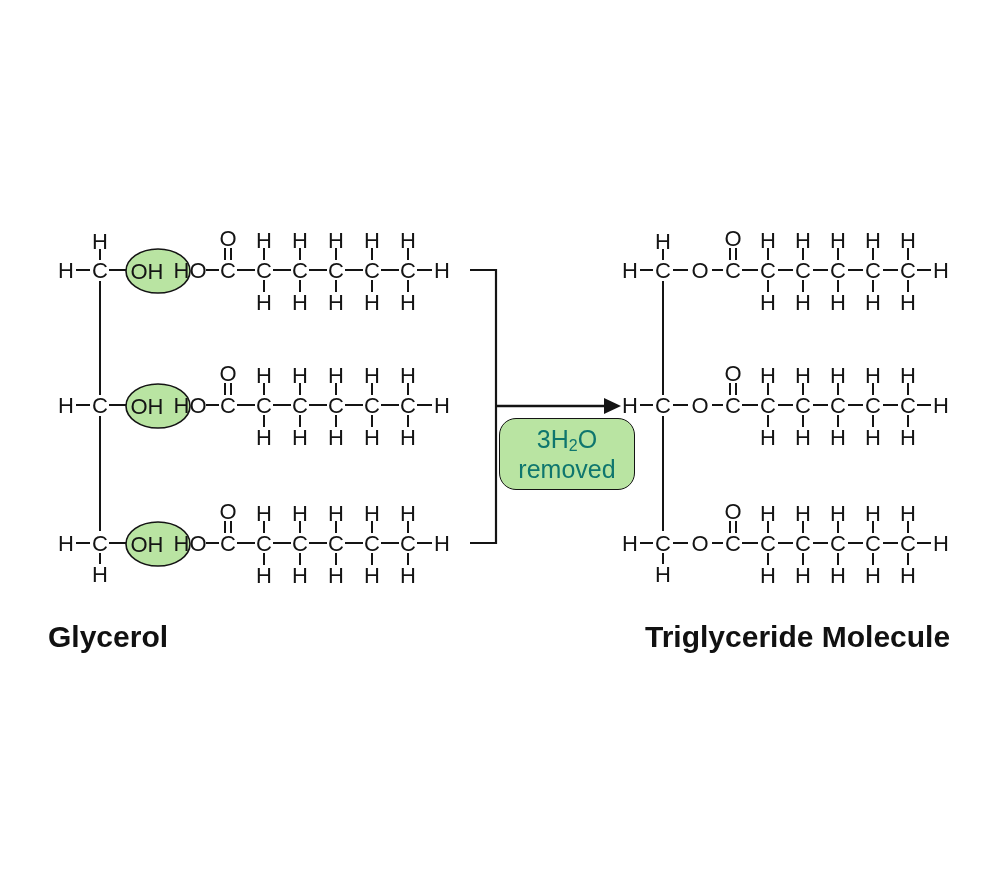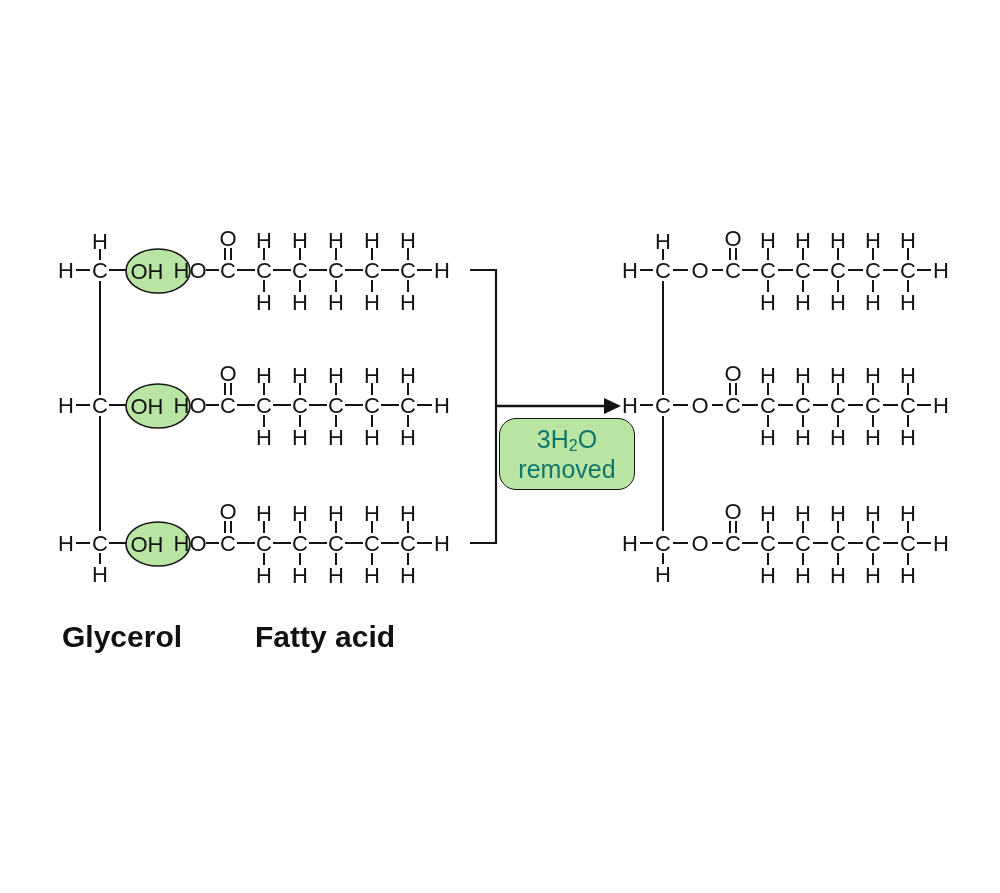--- a/index.html
+++ b/index.html
@@ -38,21 +38,21 @@
   .reaction-box .formula-line { display: flex; align-items: baseline; }
   .reaction-box .sub { font-size: 16px; position: relative; top: 3px; }
   .section-label {
     position: absolute;
     top: 620px;
     font-size: 30px;
     font-weight: 700;
     color: #111111;
     white-space: nowrap;
   }
-  .label-glycerol { left: 62px; }
+  .label-glycerol { left: 48px; }
   .label-fatty-acid { left: 255px; }
   .label-triglyceride { left: 645px; }
 </style>
 </head>
 <body>
 
 <div class="canvas">
 
   <svg class="molecule-svg" id="mol-svg" width="1000" height="893" viewBox="0 0 1000 893">
       <ellipse cx="158" cy="271" rx="32" ry="22" fill="#b9e4a2" stroke="#141414" stroke-width="1.6"></ellipse>
@@ -333,15 +333,15 @@
   <div class="reaction-box" style="background: rgb(185, 228, 162); border-color: rgb(20, 20, 20);">
     <div class="formula-line">
       <span>3H</span>
         <span class="sub">2</span>
         <span>O</span>
     </div>
     <div>removed</div>
   </div>
 
   <div class="section-label label-glycerol">Glycerol</div>
-  <div class="section-label label-fatty-acid">Fatty acid</div>
+  <div class="section-label label-triglyceride">Triglyceride Molecule</div>
 
 </div>
 
 </body></html>

